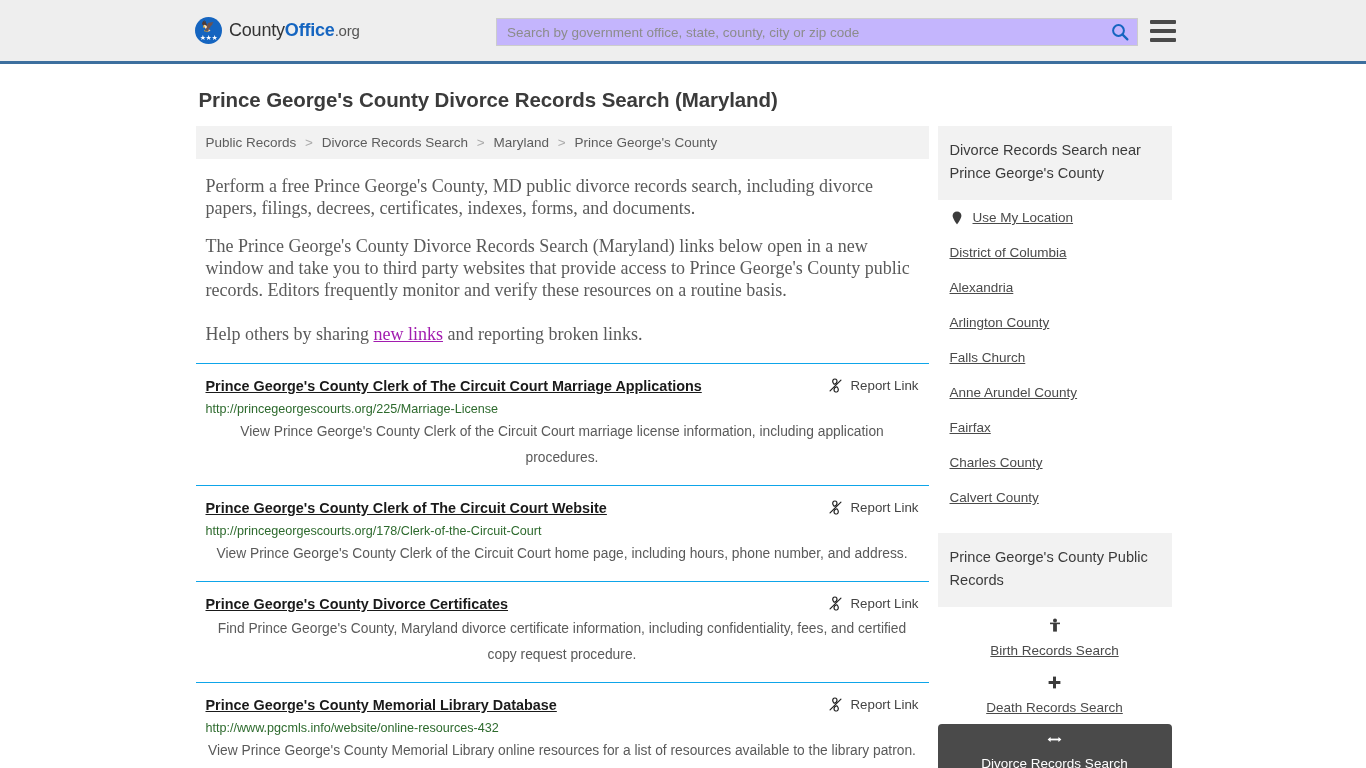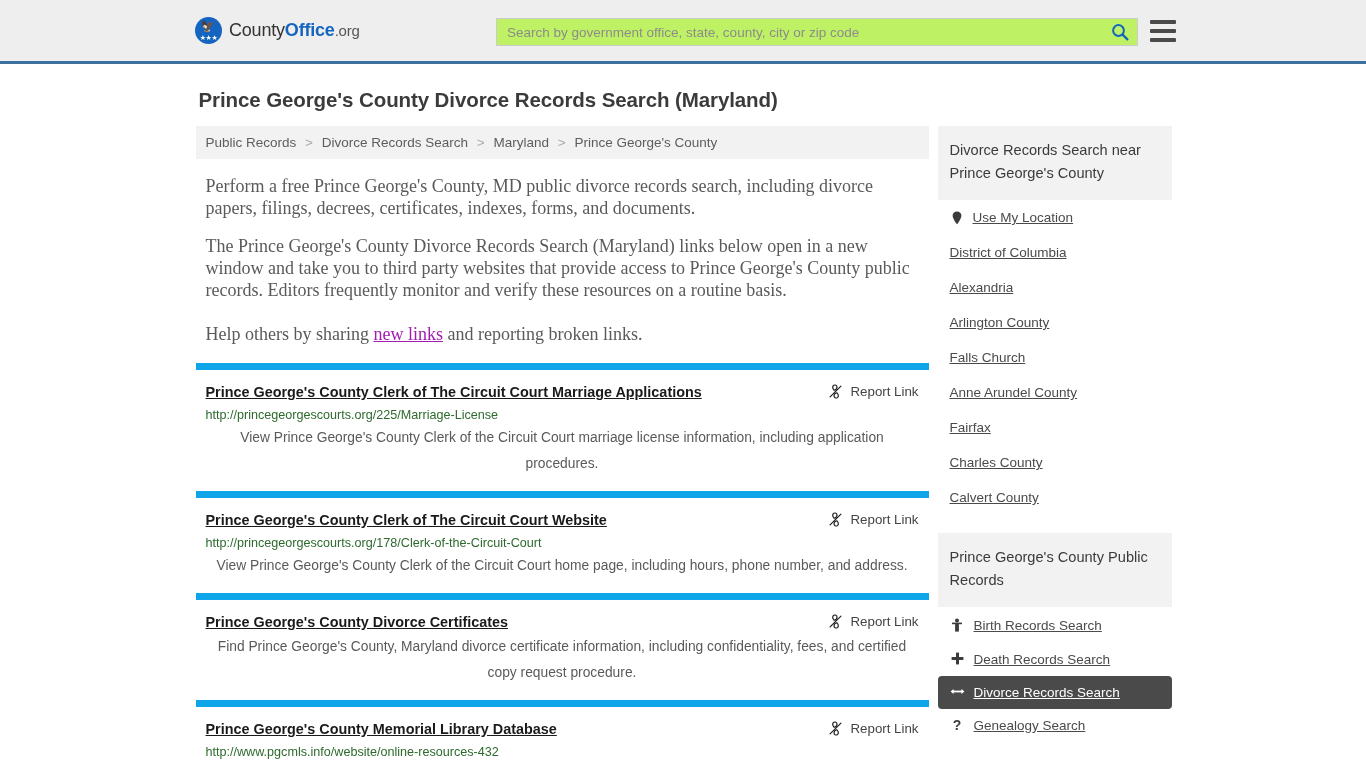--- a/index.html
+++ b/index.html
@@ -60,21 +60,21 @@
   .brand-text .b1 { color: #333333; }
   .brand-text .b2 { color: #1565c0; font-weight: bold; }
   .brand-text .b3 { color: #555555; font-size: 15px; }
 
   .search-wrap {
     position: absolute;
     left: 496px;
     top: 18px;
     width: 642px;
     height: 28px;
-    background: #bef264;
+    background: #c4b5fd;
     border: 1px solid #cccccc;
     display: flex;
     align-items: center;
   }
   .search-input {
     flex: 1;
     border: none;
     outline: none;
     font-family: "Liberation Sans", sans-serif;
     font-size: 13.5px;
@@ -159,21 +159,21 @@
   .intro p.last { margin-top: 22px; }
   .intro a {
     color: #a21caf;
     text-decoration: underline;
   }
 
   
   .results { margin-top: 18px; }
   .result {
     padding: 13px 10px 14px 10px;
-    border-top: 7px solid #0ea5e9;
+    border-top: 1px solid #0ea5e9;
     position: relative;
   }
   .result-head {
     display: flex;
     align-items: flex-start;
     justify-content: space-between;
   }
   .result-title {
     font-size: 14.4px;
     font-weight: bold;
@@ -235,25 +235,26 @@
   .side-link-row .ico {
     width: 14px; flex: none;
     display: flex; align-items: center; justify-content: center;
     color: #3b3b3b;
   }
   .side-link-plain { padding-left: 0; }
 
   .records-list { margin-top: 2px; }
   .record-row {
     display: flex;
-    align-items: flex-start;
+    align-items: center;
     gap: 9px;
     padding: 9px 12px;
     font-size: 13.5px;
     border-radius: 4px;
+    flex-direction: column;
   }
   .record-row a { color: #4a4a4a; text-decoration: underline; }
   .record-row .ico {
     width: 15px; flex: none;
     text-align: center;
     font-weight: bold;
     font-size: 14px;
     color: #3b3b3b;
     line-height: 14px;
   }

